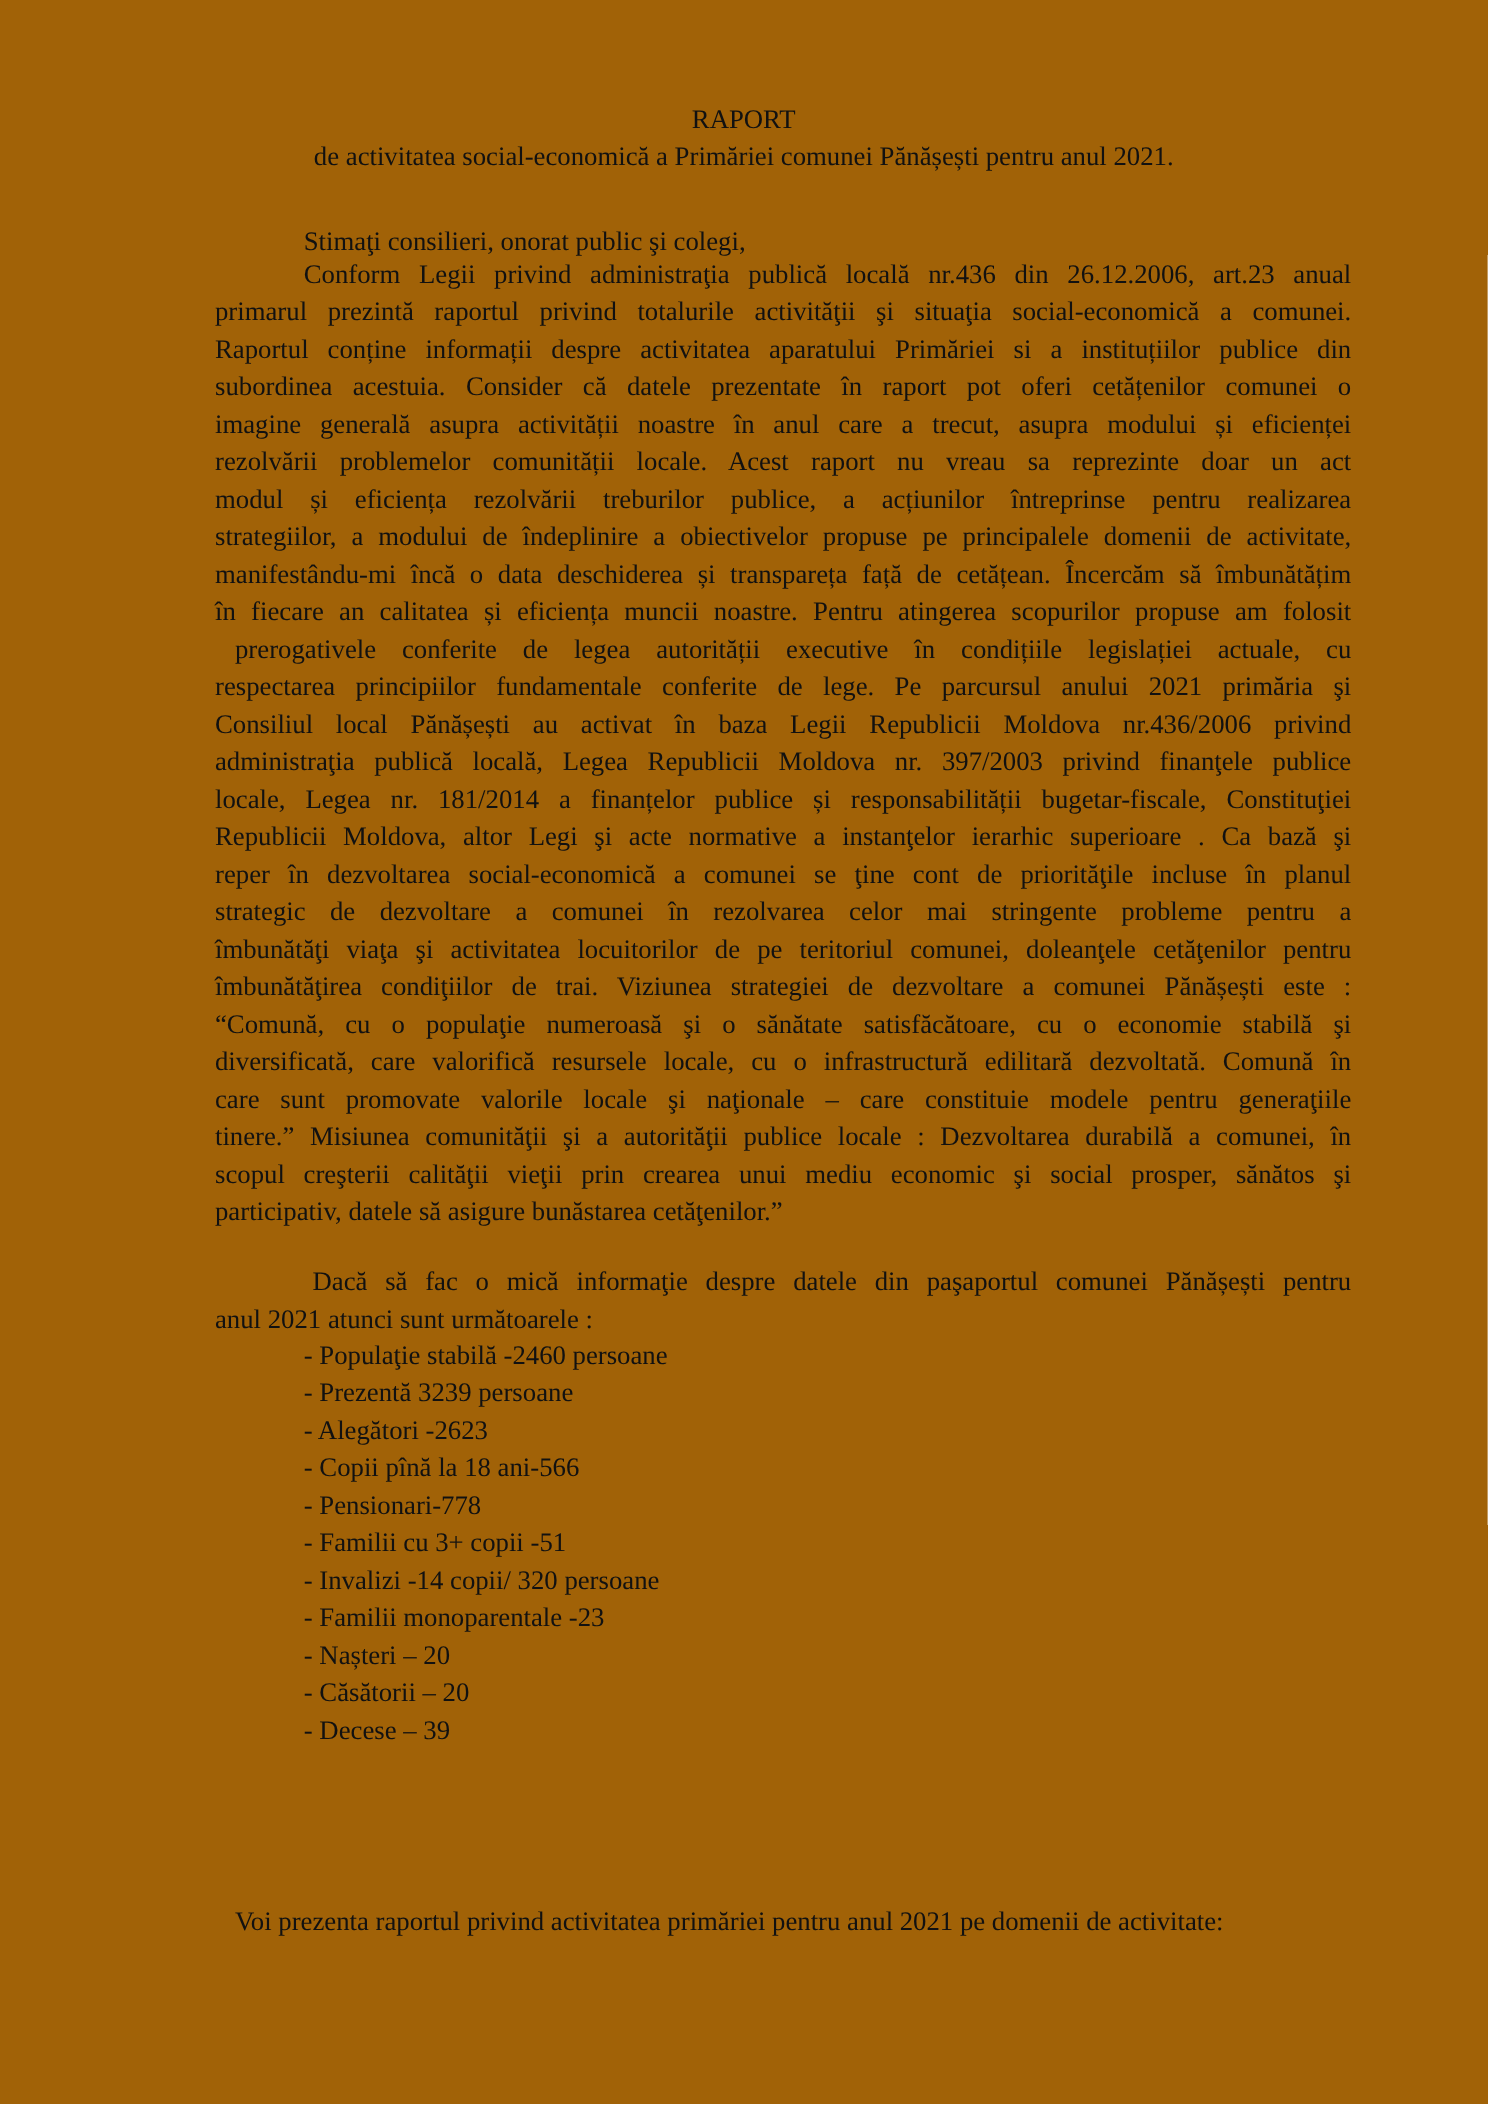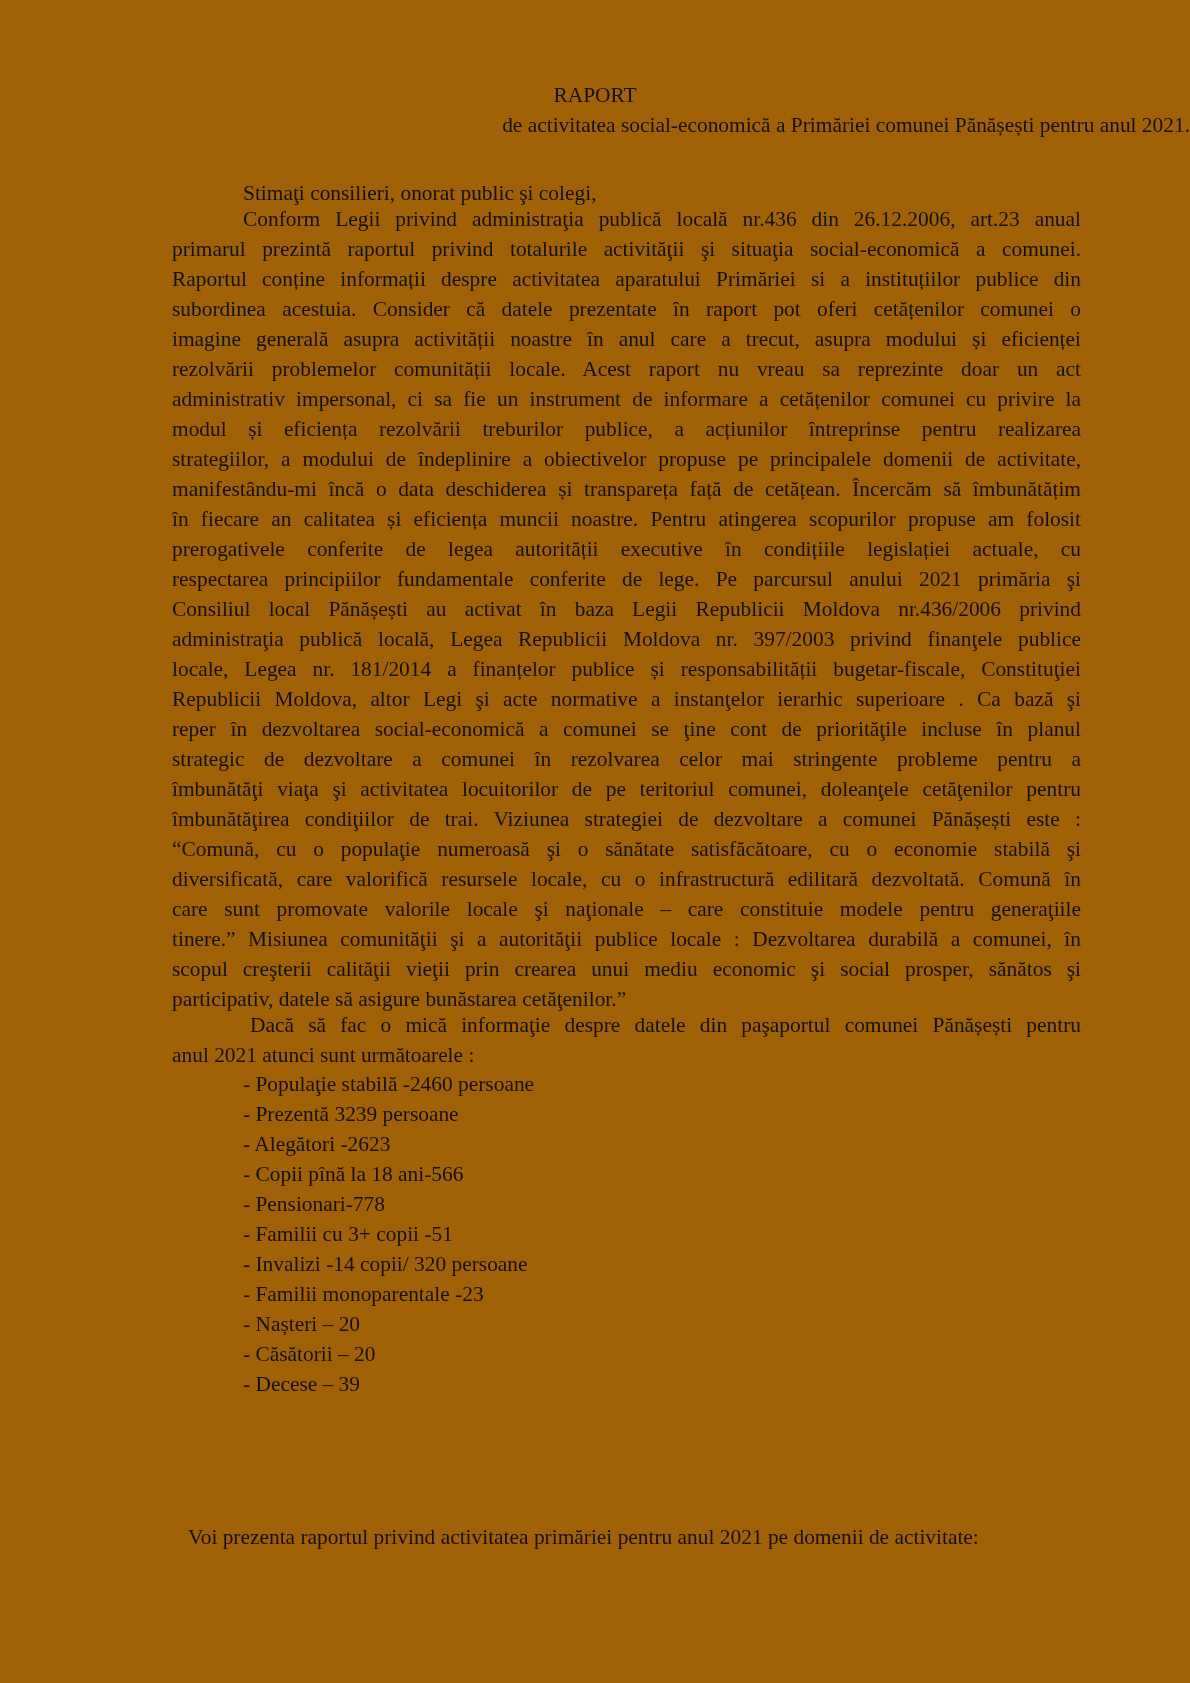--- a/index.html
+++ b/index.html
@@ -32,21 +32,21 @@
       font-size: 21.4px;
       line-height: 30px;
       margin: 0;
       font-weight: normal;
     }
     .subtitle {
       position: absolute;
       top: 110px;
       left: 0;
       width: 1190px;
-      text-align: right;
+      text-align: center;
       font-size: 21.4px;
       line-height: 30px;
       margin: 0;
       font-weight: normal;
     }
     .salutation {
       position: absolute;
       top: 178px;
       left: 243px;
       line-height: 30px;
@@ -107,26 +107,25 @@
 
   <p class="salutation">Stimaţi consilieri, onorat public şi colegi,</p>
 
   <div class="body-block para1">
     <span class="jline indent" style="white-space: normal;">Conform Legii privind administraţia publică locală nr.436 din 26.12.2006, art.23 anual</span>
     <span class="jline" style="white-space: normal;">primarul prezintă raportul privind totalurile activităţii şi situaţia social-economică a comunei.</span>
     <span class="jline" style="white-space: normal;">Raportul conține informații despre activitatea aparatului Primăriei si a instituțiilor publice din</span>
     <span class="jline" style="white-space: normal;">subordinea acestuia. Consider că datele prezentate în raport pot oferi cetățenilor comunei o</span>
     <span class="jline" style="white-space: normal;">imagine generală asupra activității noastre în anul care a trecut, asupra modului și eficienței</span>
     <span class="jline" style="white-space: normal;">rezolvării problemelor comunității locale. Acest raport nu vreau sa reprezinte doar un act</span>
-    <span class="jline" style="white-space: normal;">administrativ impersonal, ci sa fie un instrument de informare a cetățenilor comunei cu privire la</span>
     <span class="jline" style="white-space: normal;">modul și eficiența rezolvării treburilor publice, a acțiunilor întreprinse pentru realizarea</span>
     <span class="jline" style="white-space: normal;">strategiilor, a modului de îndeplinire a obiectivelor propuse pe principalele domenii de activitate,</span>
     <span class="jline" style="white-space: normal;">manifestându-mi încă o data deschiderea și transpareța față de cetățean. Încercăm să îmbunătățim</span>
     <span class="jline" style="white-space: normal;">în fiecare an calitatea și eficiența muncii noastre. Pentru atingerea scopurilor propuse am folosit</span>
-    <span class="jline" style="white-space: normal;">prerogativele conferite de legea autorității executive în condițiile legislației actuale, cu</span>
+    <span class="jline" style="white-space: normal; margin-left: 16px;">prerogativele conferite de legea autorității executive în condițiile legislației actuale, cu</span>
     <span class="jline" style="white-space: normal;">respectarea principiilor fundamentale conferite de lege. Pe parcursul anului 2021 primăria şi</span>
     <span class="jline" style="white-space: normal;">Consiliul local Pănășești au activat în baza Legii Republicii Moldova nr.436/2006 privind</span>
     <span class="jline" style="white-space: normal;">administraţia publică locală, Legea Republicii Moldova nr. 397/2003 privind finanţele publice</span>
     <span class="jline" style="white-space: normal;">locale, Legea nr. 181/2014 a finanțelor publice și  responsabilității bugetar-fiscale, Constituţiei</span>
     <span class="jline" style="white-space: normal;">Republicii Moldova, altor Legi şi acte normative a instanţelor ierarhic superioare . Ca bază şi</span>
     <span class="jline" style="white-space: normal;">reper în dezvoltarea social-economică a comunei se ţine cont de priorităţile incluse în planul</span>
     <span class="jline" style="white-space: normal;">strategic de dezvoltare a comunei în rezolvarea celor mai stringente probleme pentru a</span>
     <span class="jline" style="white-space: normal;">îmbunătăţi viaţa şi activitatea locuitorilor de pe teritoriul comunei, doleanţele cetăţenilor pentru</span>
     <span class="jline" style="white-space: normal;">îmbunătăţirea condiţiilor de trai. Viziunea strategiei de dezvoltare a comunei Pănășești este :</span>
     <span class="jline" style="white-space: normal;">“Comună, cu o populaţie numeroasă şi o sănătate satisfăcătoare, cu o economie stabilă şi</span>

